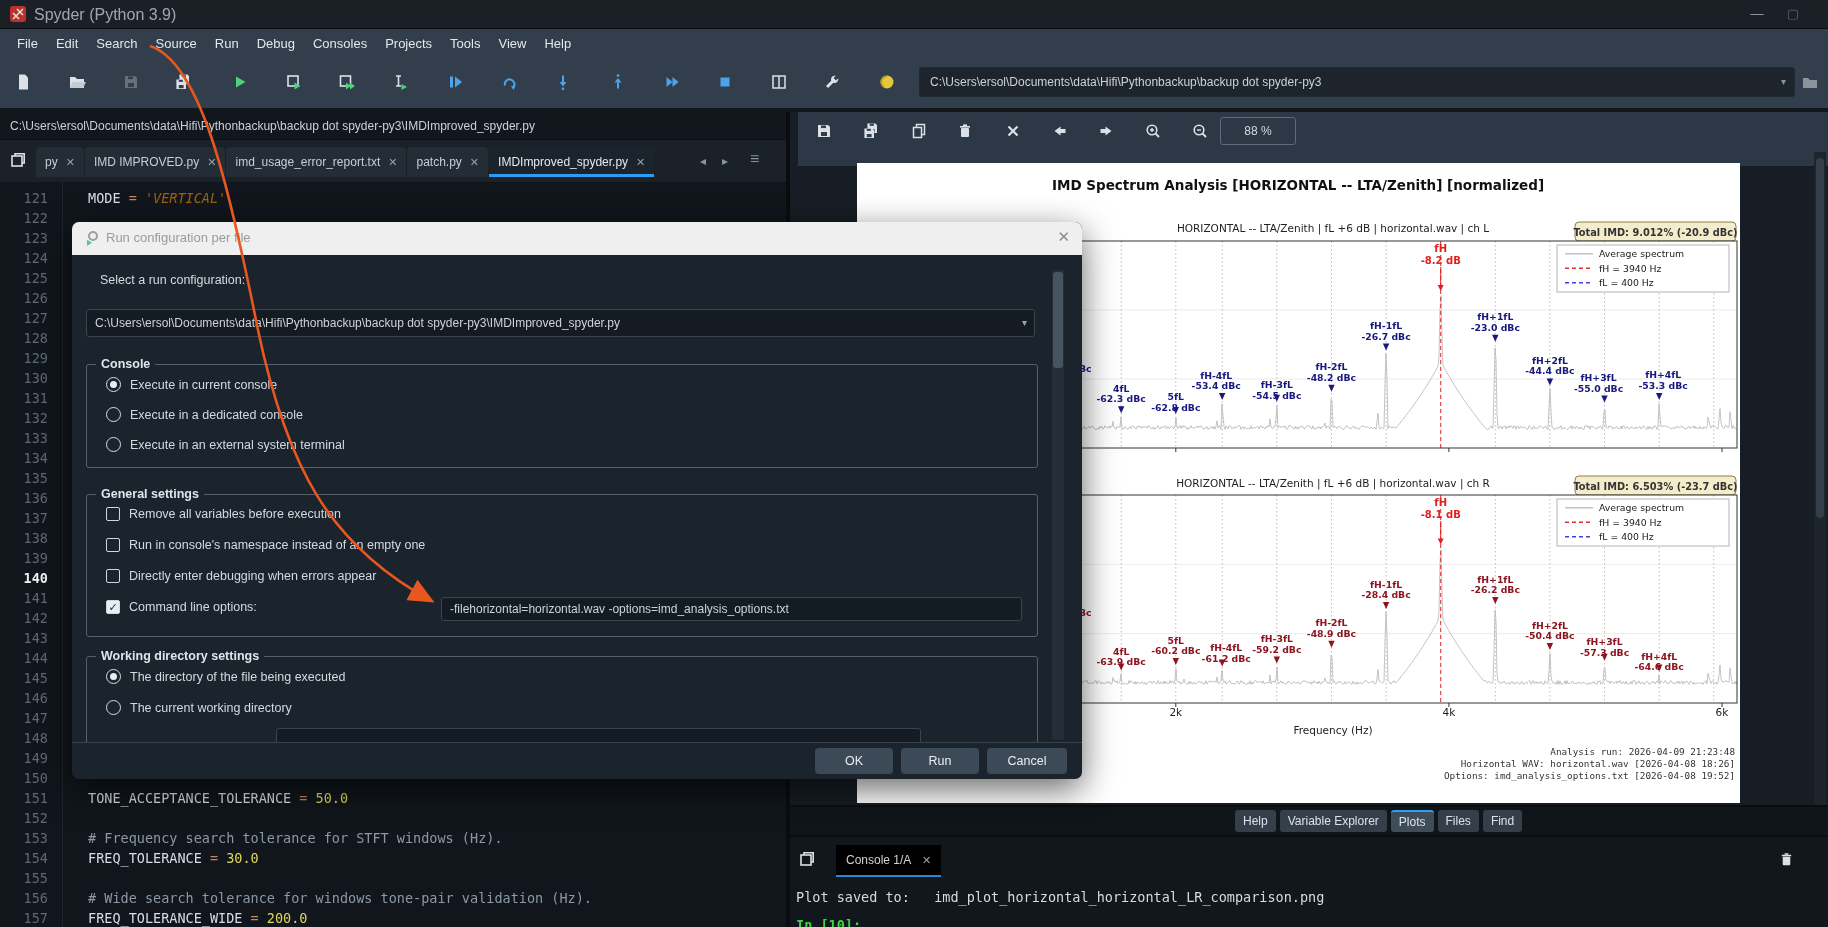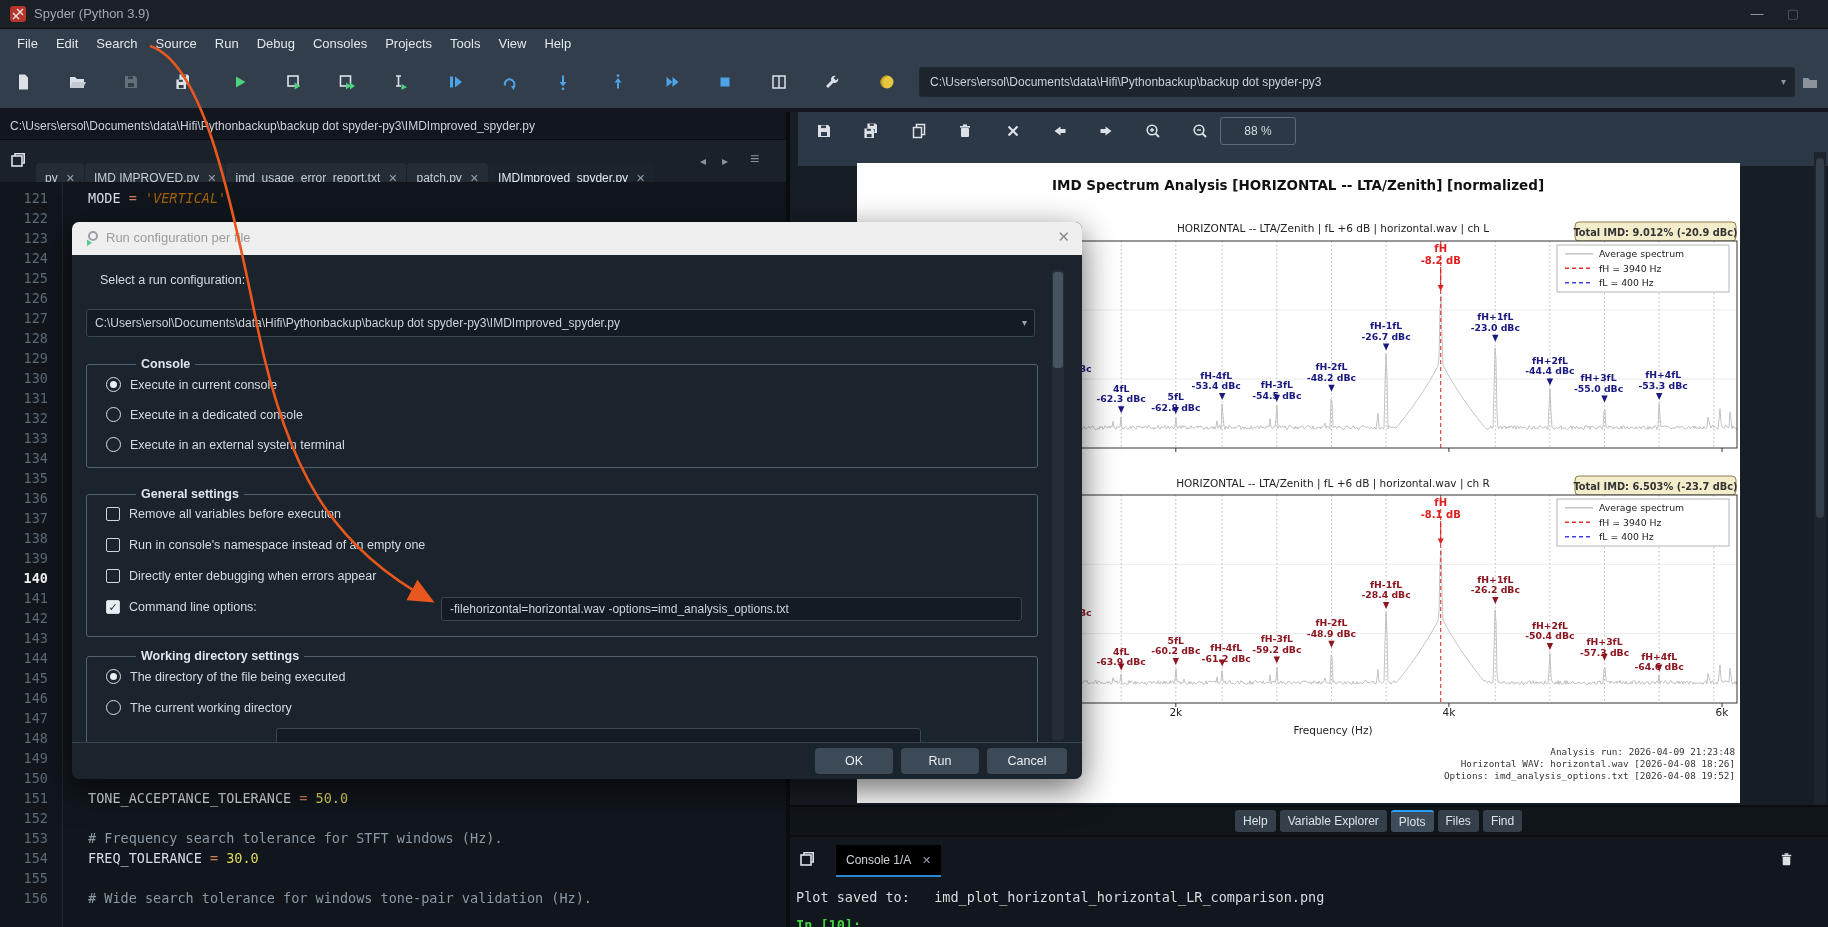--- a/index.html
+++ b/index.html
@@ -1,37 +1,37 @@
 <!DOCTYPE html>
 <html><head>
 <meta charset="utf-8">
 <style>
   html,body{margin:0;padding:0;background:#0e1216;}
   #app{position:relative;width:1828px;height:927px;overflow:hidden;background:#12171d;
        font-family:"Liberation Sans",sans-serif;-webkit-font-smoothing:antialiased;}
   .abs{position:absolute;}
   
   #titlebar{left:0;top:0;width:1828px;height:28px;background:#1b2026;border-bottom:1px solid #0c0f12;}
-  #titlebar .title{position:absolute;left:34px;top:6px;font-size:13px;color:#9fa8b1;}
+  #titlebar .title{position:absolute;left:34px;top:6px;font-size:16px;color:#9fa8b1;}
   .winctl{position:absolute;top:2px;width:30px;height:24px;text-align:center;line-height:24px;color:#9aa3ac;font-size:13px;}
   #menubar{left:0;top:29px;width:1828px;height:29px;background:#323e4b;display:flex;align-items:center;padding-left:8px;box-sizing:border-box;}
   .menu-item{padding:4px 9px;font-size:13px;color:#e2e7ec;}
   #toolbar{left:0;top:58px;width:1828px;height:50px;background:#323e4b;border-bottom:4px solid #12171d;}
   .tb-icon{position:absolute;top:11px;width:26px;height:26px;display:flex;align-items:center;justify-content:center;}
   #wd-combo{position:absolute;left:919px;top:9px;width:876px;height:30px;background:#1d242c;border:1px solid #202830;
             border-radius:3px;color:#c9d1d9;font-size:12px;line-height:28px;padding:0 26px 0 10px;box-sizing:border-box;
             white-space:nowrap;overflow:hidden;}
   #wd-combo .chev{position:absolute;right:8px;top:0;color:#8b949d;font-size:10px;}
   
   #editor{left:0;top:112px;width:786px;height:815px;background:#10161c;}
   #breadcrumb{position:absolute;left:0;top:0;width:786px;height:28px;background:#12171d;color:#c9d1d9;
               font-size:12px;line-height:28px;padding-left:10px;box-sizing:border-box;border-bottom:1px solid #0c0f12;
               white-space:nowrap;overflow:hidden;}
   #tabbar{position:absolute;left:0;top:28px;width:786px;height:42px;background:#1a2129;}
-  .etab{position:relative;float:left;height:30px;margin-top:23px;margin-right:1px;padding:0 9px;background:#242d36;
+  .etab{position:relative;float:left;height:30px;margin-top:7px;margin-right:1px;padding:0 9px;background:#242d36;
         border-radius:4px 4px 0 0;color:#c6cdd4;font-size:12px;line-height:30px;white-space:nowrap;}
   .etab.active{background:#1b232c;color:#e3e9ee;border-bottom:3px solid #2e9bf0;box-sizing:border-box;}
   .etab .x{margin-left:8px;color:#97a1ab;font-size:11px;}
   .tab-nav{position:absolute;top:14px;color:#8b949d;font-size:12px;}
   #code{position:absolute;left:0;top:70px;width:786px;height:745px;overflow:hidden;font-family:"DejaVu Sans Mono",monospace;}
   .cline{position:absolute;left:0;width:786px;height:20px;font-size:13.5px;line-height:20px;white-space:pre;}
   .lnum{position:absolute;left:0;width:48px;text-align:right;color:#5d6a76;}
   .lnum.cur{color:#eef2f6;font-weight:bold;}
   .ctext{position:absolute;left:88px;}
   .tk-id{color:#d6dde4}.tk-op{color:#d0835a}.tk-str{color:#a16207;font-style:italic}
@@ -64,21 +64,21 @@
   #dialog{left:72px;top:222px;width:1010px;height:557px;z-index:20;border-radius:7px;background:#1b232c;
           box-shadow:0 10px 34px rgba(0,0,0,0.6);}
   #dlg-title{position:absolute;left:0;top:0;width:1010px;height:33px;background:#efefef;border-radius:7px 7px 0 0;}
   #dlg-title .t{position:absolute;left:34px;top:8px;font-size:13px;color:#9b9b9b;}
   #dlg-close{position:absolute;right:12px;top:6px;font-size:15px;color:#8a8a8a;}
   #dlg-view{position:absolute;left:0;top:33px;width:1010px;height:487px;overflow:hidden;border-bottom:1px solid #39434e;}
   .dlg-label{position:absolute;font-size:12.5px;color:#d3dae0;}
   .dlg-input{position:absolute;background:#141b22;border:1px solid #3a4550;border-radius:3px;color:#ccd3d9;
              font-size:12px;padding:0 8px;box-sizing:border-box;white-space:nowrap;overflow:hidden;}
   .groupbox{position:absolute;border:1px solid #55606c;border-radius:3px;}
-  .grouplabel{position:absolute;font-size:12.5px;font-weight:bold;color:#dfe5ea;background:#1b232c;padding:0 5px;margin-left:40px;}
+  .grouplabel{position:absolute;font-size:12.5px;font-weight:bold;color:#dfe5ea;background:#1b232c;padding:0 5px;}
   .optrow{position:absolute;display:flex;align-items:center;gap:9px;}
   .radio{width:13px;height:13px;border:1.5px solid #d7dde3;border-radius:50%;position:relative;flex:none;}
   .radio.sel::after{content:"";position:absolute;left:3px;top:3px;width:7px;height:7px;border-radius:50%;background:#e8eef3;}
   .checkbox{width:12px;height:12px;border:1.5px solid #cfd6dc;border-radius:2px;flex:none;font-size:11px;line-height:12px;
             text-align:center;color:#1b232c;}
   .checkbox.on{background:#e9eef2;}
   .optrow .lbl{font-size:12.5px;color:#d3dae0;white-space:nowrap;}
   #dlg-scrollbar{position:absolute;left:980px;top:15px;width:12px;height:470px;background:#252e38;border-radius:3px;}
   #dlg-scrollbar .thumb{position:absolute;left:1px;top:2px;width:10px;height:96px;background:#47535f;border-radius:3px;}
   .dlg-btn{position:absolute;top:526px;height:26px;background:#3c4956;border-radius:4px;color:#e9edf1;
@@ -290,20 +290,21 @@
         <div class="cline" style="top: 526px;"><span class="lnum">147</span></div>
         <div class="cline" style="top: 546px;"><span class="lnum">148</span></div>
         <div class="cline" style="top: 566px;"><span class="lnum">149</span></div>
         <div class="cline" style="top: 586px;"><span class="lnum">150</span></div>
         <div class="cline" style="top: 606px;"><span class="lnum">151</span><span class="ctext"><span class="tk-id">TONE_ACCEPTANCE_TOLERANCE</span><span class="tk-op"> = </span><span class="tk-num">50.0</span></span></div>
         <div class="cline" style="top: 626px;"><span class="lnum">152</span></div>
         <div class="cline" style="top: 646px;"><span class="lnum">153</span><span class="ctext"><span class="tk-com"># Frequency search tolerance for STFT windows (Hz).</span></span></div>
         <div class="cline" style="top: 666px;"><span class="lnum">154</span><span class="ctext"><span class="tk-id">FREQ_TOLERANCE</span><span class="tk-op"> = </span><span class="tk-num">30.0</span></span></div>
         <div class="cline" style="top: 686px;"><span class="lnum">155</span></div>
         <div class="cline" style="top: 706px;"><span class="lnum">156</span><span class="ctext"><span class="tk-com"># Wide search tolerance for windows tone-pair validation (Hz).</span></span></div>
+        <div class="cline" style="top: 726px;"><span class="lnum">157</span><span class="ctext"><span class="tk-id">FREQ_TOLERANCE_WIDE</span><span class="tk-op"> = </span><span class="tk-num">200.0</span></span></div>
       </div>
     <div id="ed-scrollbar">
       <div class="thumb"></div>
 
     </div>
   </div>
   <div id="splitter-v" class="abs"></div>
 
   <div id="rightpane" class="abs">
     <div id="plots-toolbar">

